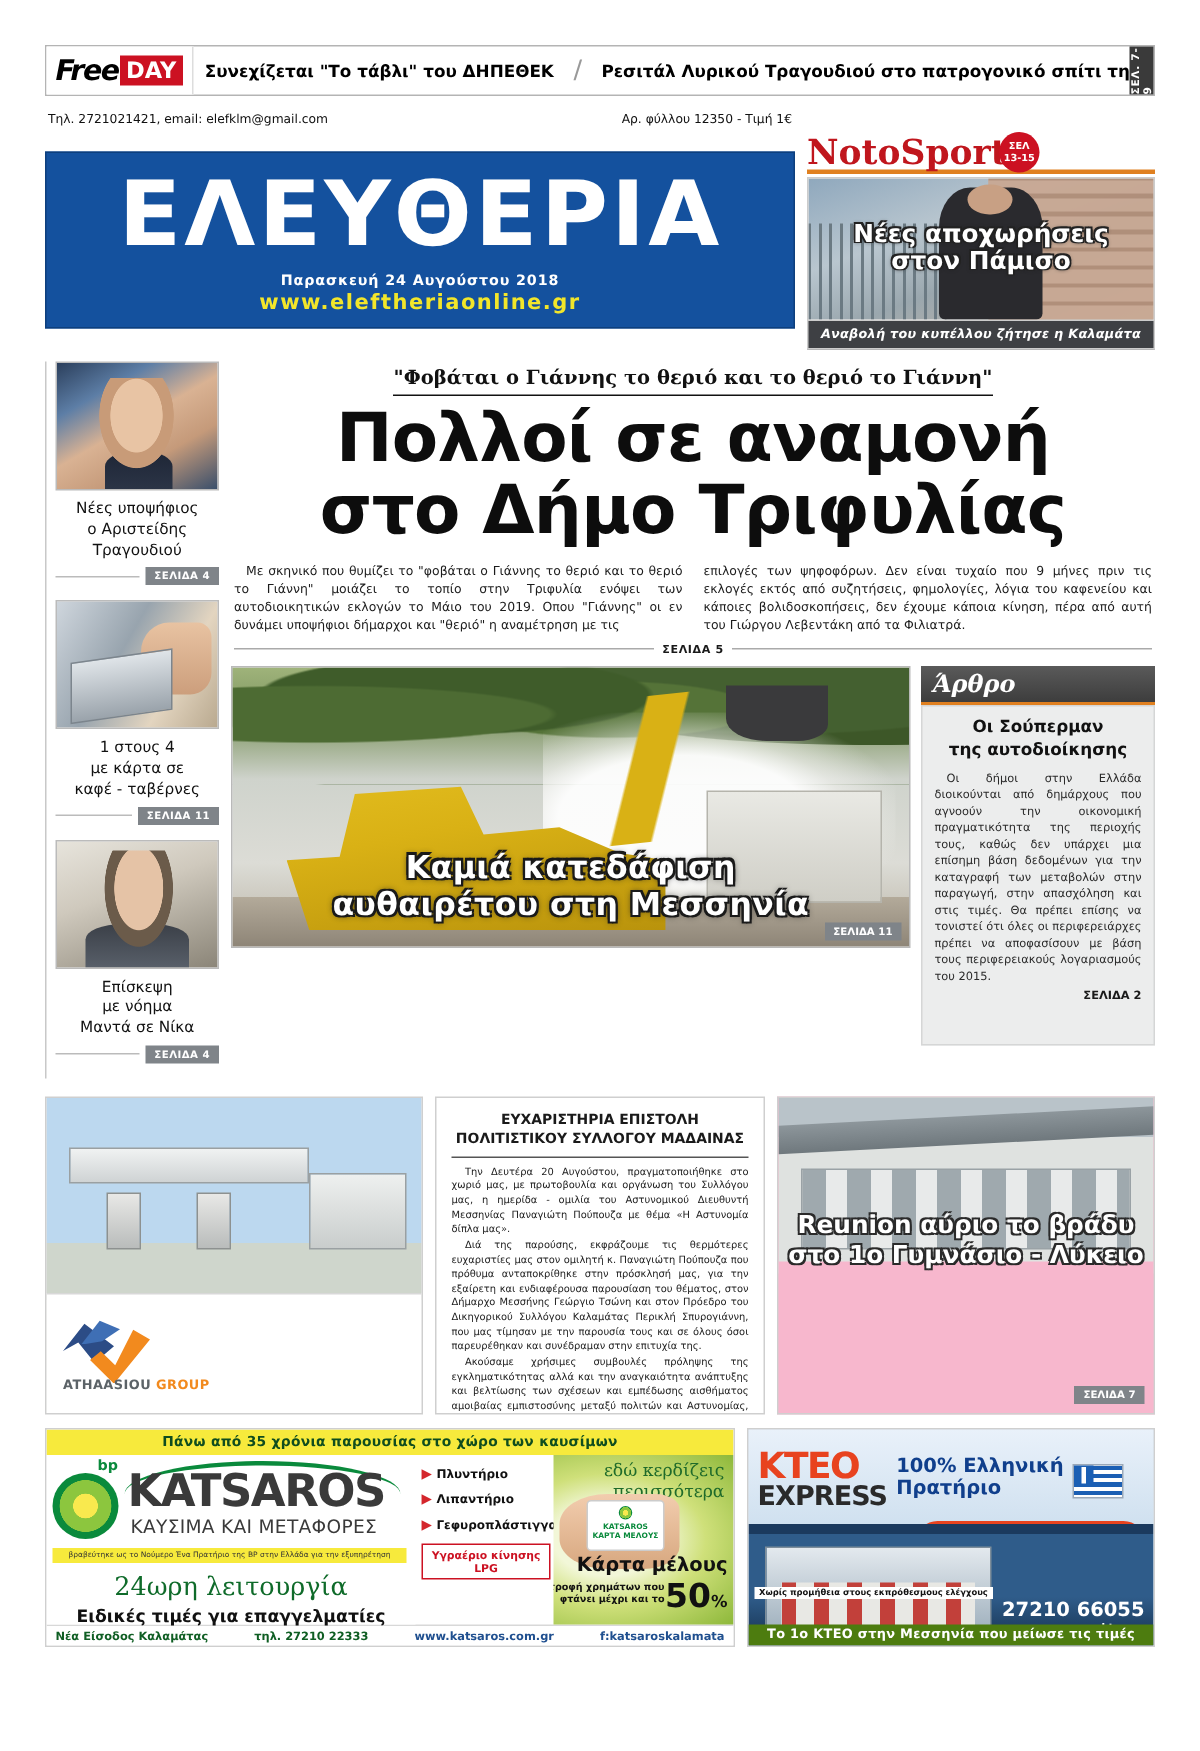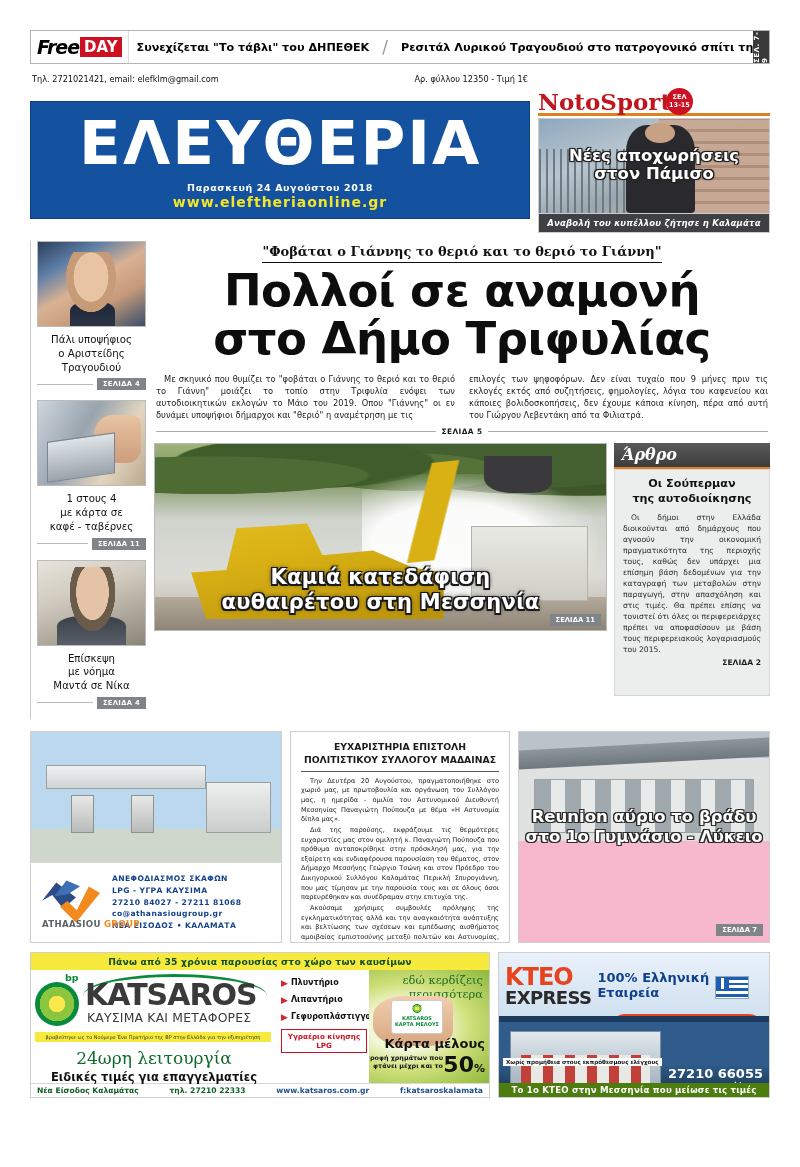--- a/index.html
+++ b/index.html
@@ -577,21 +577,21 @@
     </div>
   </div>
 
   <div class="body-grid">
 
     <div class="col-left">
 
       <div class="teaser">
         <div class="teaser-img t1"></div>
         <div class="teaser-text">
-          <div>Πάλι υποψήφιος</div>
+          <div>Νέες υποψήφιος</div>
           <div>ο Αριστείδης</div>
           <div>Τραγουδιού</div>
         </div>
         <div class="selida-row">
           <span class="selida-line"></span>
           <span class="selida-tag">ΣΕΛΙΔΑ 4</span>
         </div>
       </div>
 
       <div class="teaser">
@@ -683,27 +683,20 @@
       <div class="gas-canopy"></div>
       <div class="gas-pump"></div>
       <div class="gas-pump gas-pump2"></div>
       <div class="gas-shop"></div>
       <div class="gas-logo-area">
         <div class="gas-mark">
           <div class="b1"></div>
           <div class="b3"></div>
           <div class="b2"></div>
           <div class="gas-brand"><span>ATHA</span><span>ASIOU</span> <span class="orange">GROUP</span></div>
-        </div>
-        <div class="gas-info">
-          <div>ΑΝΕΦΟΔΙΑΣΜΟΣ ΣΚΑΦΩΝ</div>
-          <div>LPG - ΥΓΡΑ ΚΑΥΣΙΜΑ</div>
-          <div>27210 84027 - 27211 81068</div>
-          <div>co@athanasiougroup.gr</div>
-          <div>ΝΕΑ ΕΙΣΟΔΟΣ • ΚΑΛΑΜΑΤΑ</div>
         </div>
       </div>
     </div>
 
     <div class="ad-letter">
       <div class="letter-title">
         <div>ΕΥΧΑΡΙΣΤΗΡΙΑ ΕΠΙΣΤΟΛΗ</div>
         <div>ΠΟΛΙΤΙΣΤΙΚΟΥ ΣΥΛΛΟΓΟΥ ΜΑΔΑΙΝΑΣ</div>
       </div>
       <div class="letter-body">
@@ -785,21 +778,21 @@
     </div>
 
     <div class="ad-kteo">
       <div class="kteo-top">
         <div class="kteo-logo">
           <div class="kteo-kteo">KTEO</div>
           <div class="kteo-express">EXPRESS</div>
         </div>
         <div class="kteo-100">
           <div>100% Ελληνική</div>
-          <div>Εταιρεία</div>
+          <div>Πρατήριο</div>
         </div>
         <div class="kteo-flag"></div>
       </div>
       <div class="kteo-offer">ΕΙΔΙΚΕΣ ΤΙΜΕΣ ΓΙΑ ΑΝΕΡΓΟΥΣ</div>
       <div class="kteo-bottom">
         <div class="kteo-bld"></div>
         <div class="kteo-bld2"></div>
         <div class="kteo-noprov">Χωρίς προμήθεια στους εκπρόθεσμους ελέγχους</div>
         <div class="kteo-phone">
           <div>27210 66055</div>

